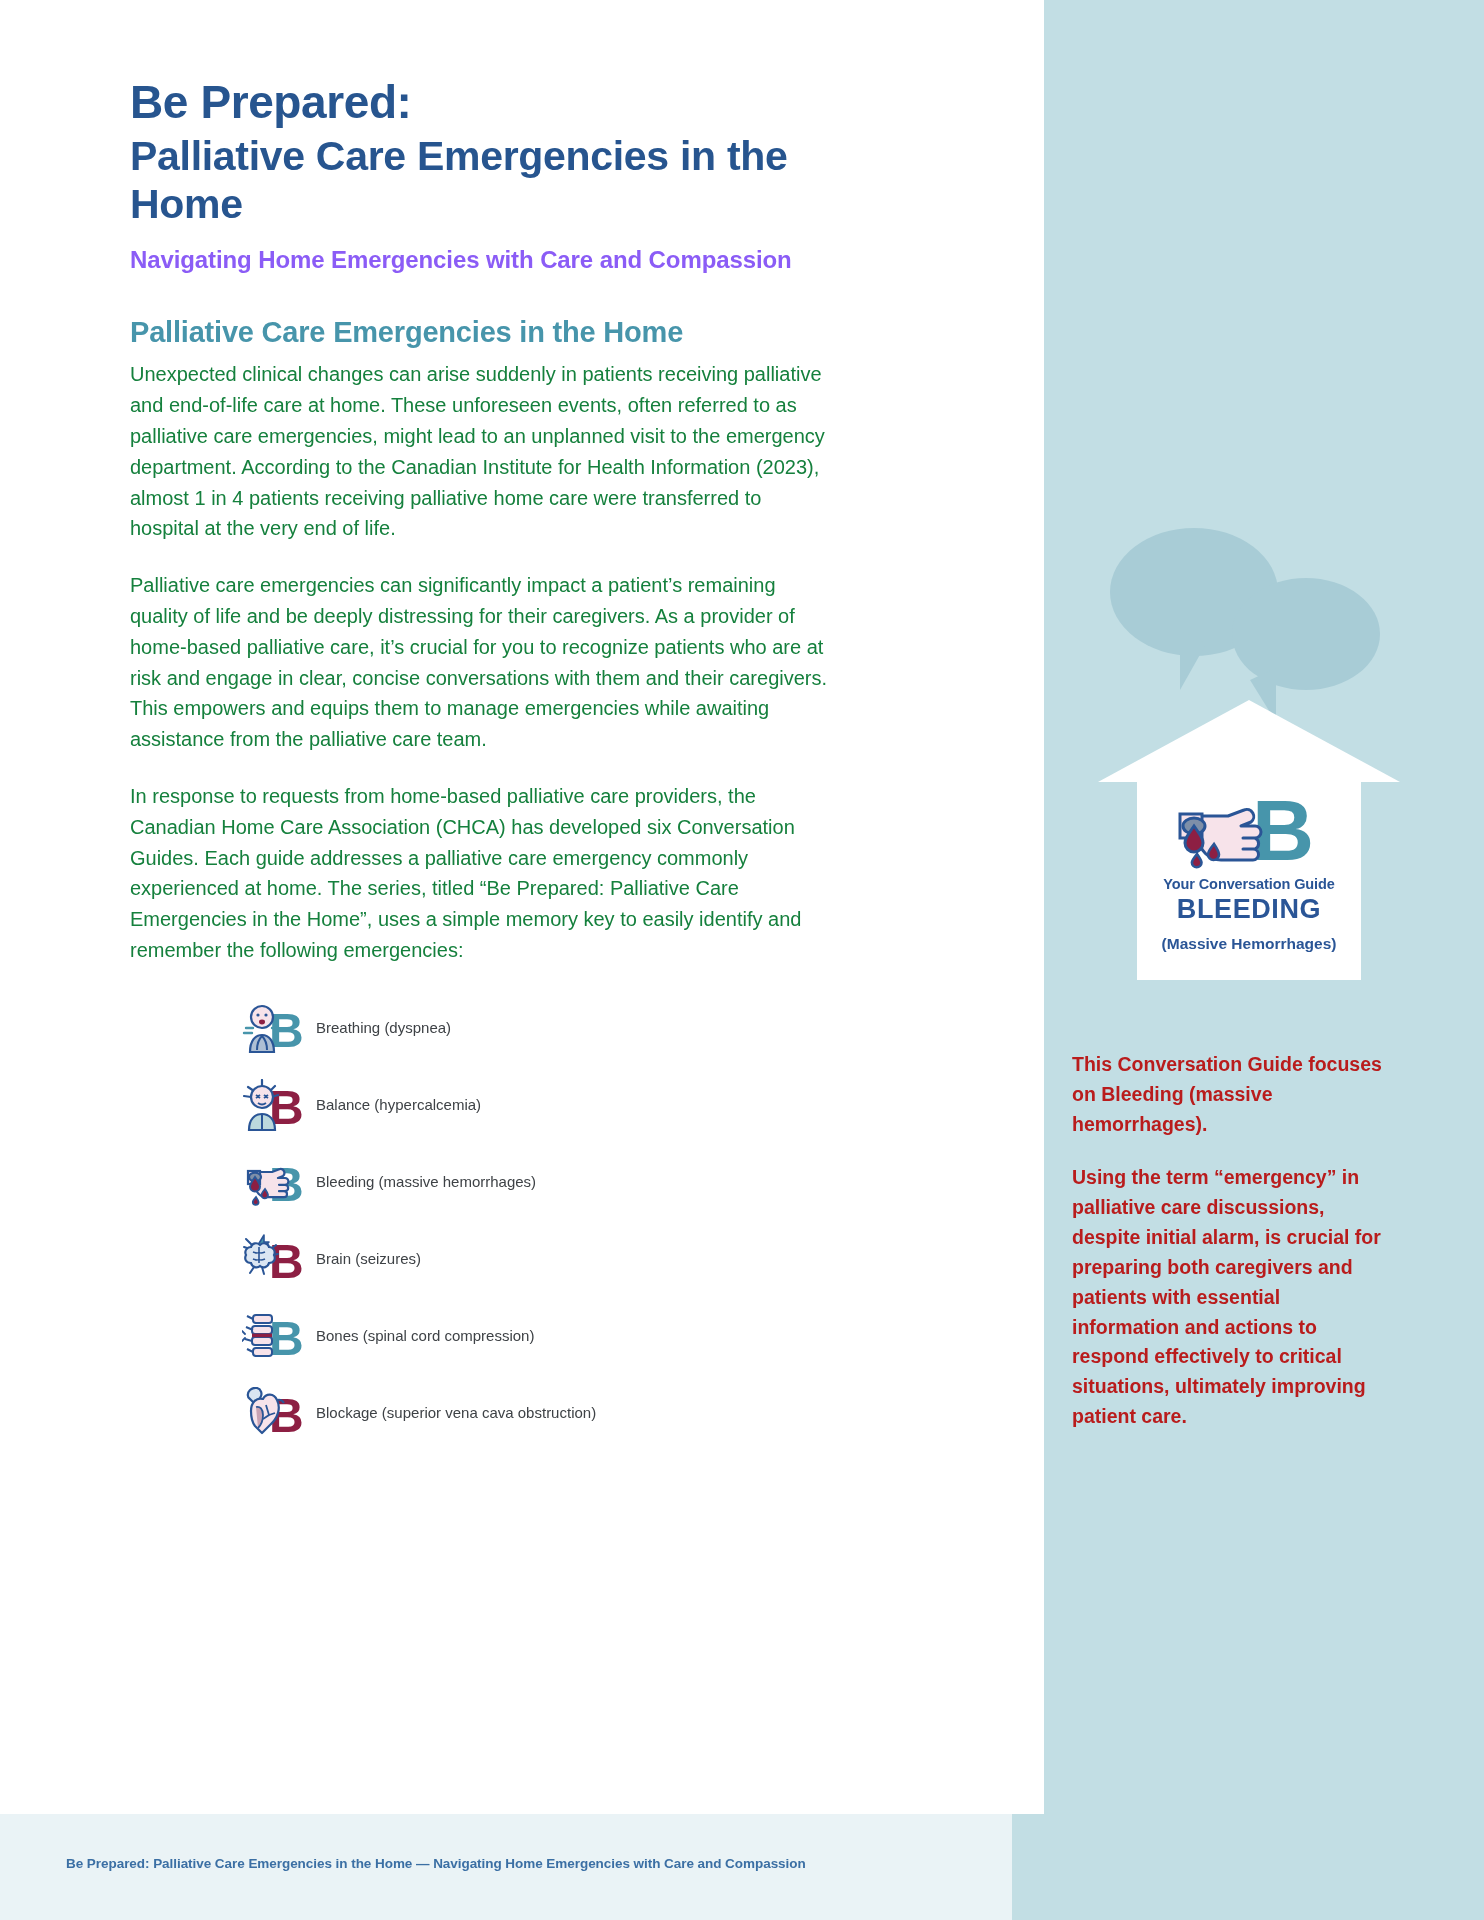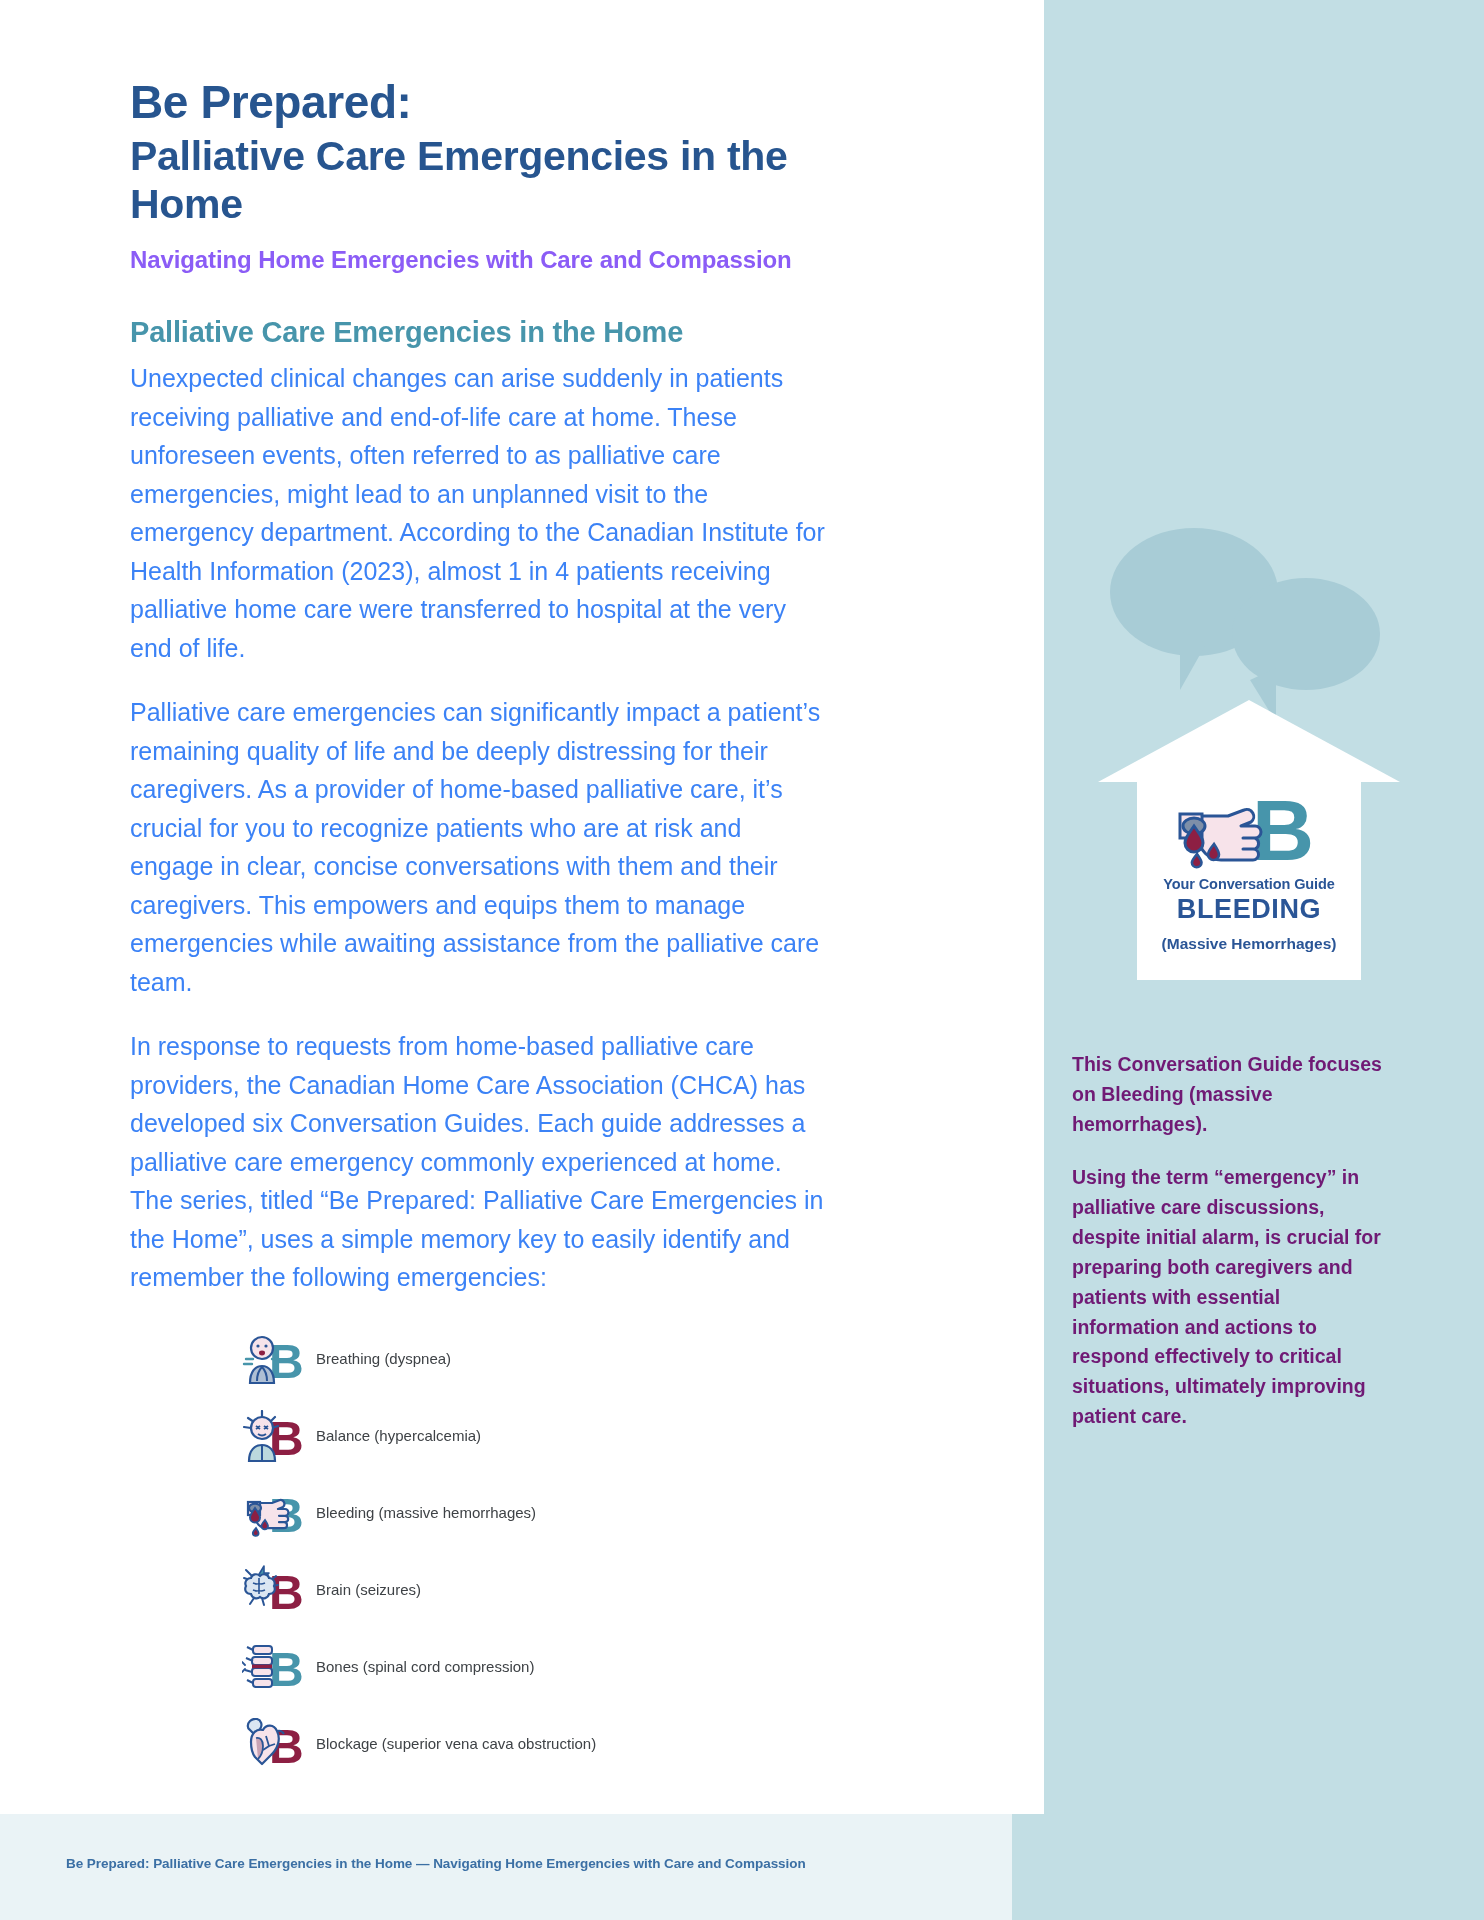--- a/index.html
+++ b/index.html
@@ -126,21 +126,21 @@
     font-weight: bold;
     color: #2a5596;
     margin-top: 11px;
   }
 
   .sidebar-copy {
     position: absolute;
     left: 60px;
     top: 1050px;
     width: 320px;
-    color: #701a75;
+    color: #b91c1c;
     font-size: 19.5px;
     font-weight: bold;
     line-height: 1.53;
   }
   .sidebar-copy p {
     margin: 0 0 24px 0;
   }
 
   
   .main {
@@ -193,22 +193,22 @@
 
   .section-heading {
     font-size: 29px;
     font-weight: bold;
     color: #4795ab;
     margin: 42px 0 10px 0;
     letter-spacing: -0.2px;
   }
 
   .body-p {
-    font-size: 25px;
-    color: #3b82f6;
+    font-size: 20px;
+    color: #15803d;
     line-height: 1.54;
     margin: 0 16px 26px 0;
     max-width: 700px;
   }
 
   .memory-list {
     margin: 36px 0 0 0;
     padding: 0;
     list-style: none;
   }

